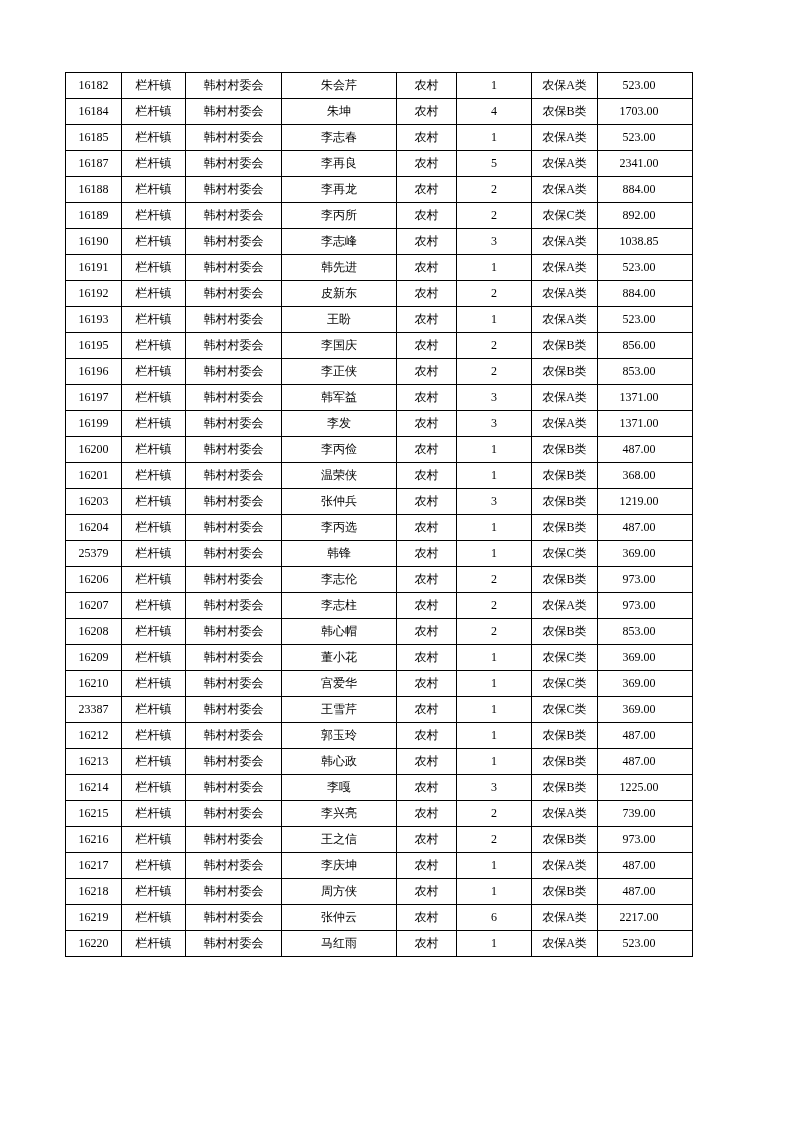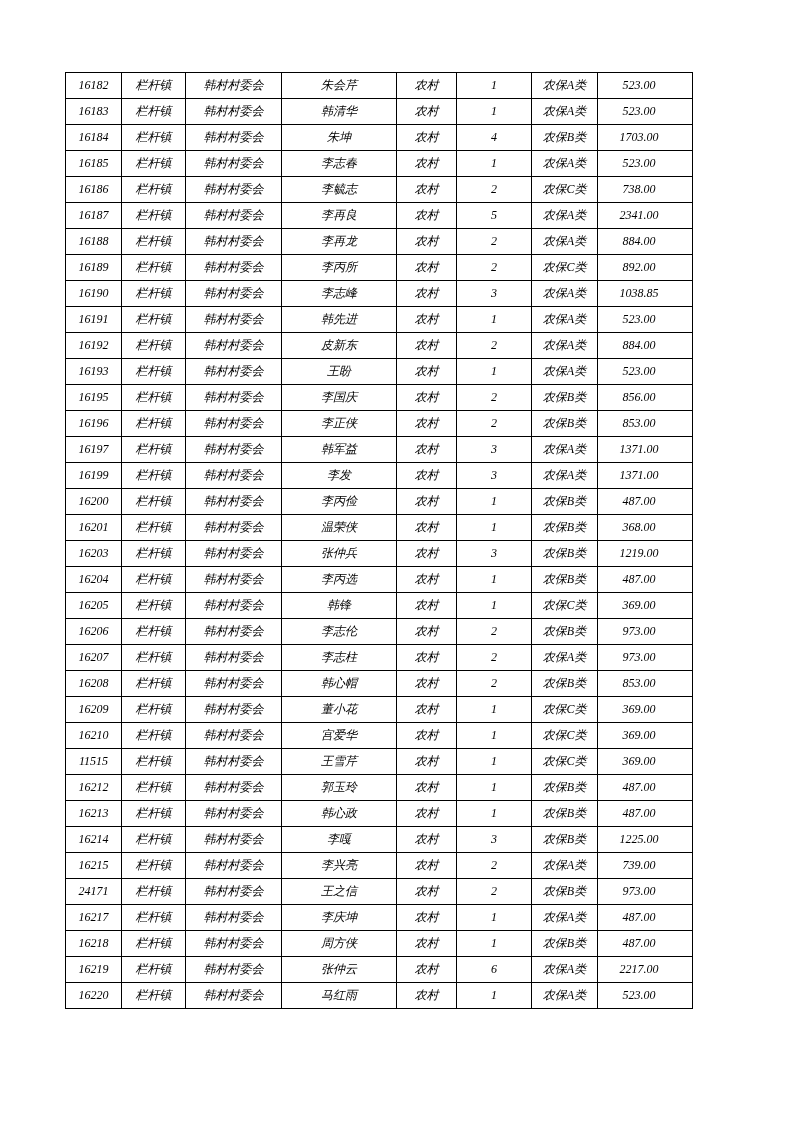--- a/index.html
+++ b/index.html
@@ -10,21 +10,20 @@
     background: #ffffff;
     font-family: "Liberation Serif", "DejaVu Serif", serif;
     color: #000000;
   }
   .sheet {
     position: relative;
     width: 793px;
     height: 1122px;
     overflow: hidden;
     background: #ffffff;
-    font-style: italic;
   }
   table.roster {
     position: absolute;
     top: 72px;
     left: 65px;
     width: 627px;
     border-collapse: collapse;
     table-layout: fixed;
   }
   table.roster td {
@@ -62,58 +61,38 @@
           <td>16182</td>
           <td>栏杆镇</td>
           <td>韩村村委会</td>
           <td>朱会芹</td>
           <td>农村</td>
           <td>1</td>
           <td>农保A类</td>
           <td class="col-amount">523.00</td>
         </tr>
         <tr>
-          <td>16183</td>
-          <td>栏杆镇</td>
-          <td>韩村村委会</td>
-          <td>韩清华</td>
+          <td>16184</td>
+          <td>栏杆镇</td>
+          <td>韩村村委会</td>
+          <td>朱坤</td>
+          <td>农村</td>
+          <td>4</td>
+          <td>农保B类</td>
+          <td class="col-amount">1703.00</td>
+        </tr>
+        <tr>
+          <td>16185</td>
+          <td>栏杆镇</td>
+          <td>韩村村委会</td>
+          <td>李志春</td>
           <td>农村</td>
           <td>1</td>
           <td>农保A类</td>
           <td class="col-amount">523.00</td>
-        </tr>
-        <tr>
-          <td>16184</td>
-          <td>栏杆镇</td>
-          <td>韩村村委会</td>
-          <td>朱坤</td>
-          <td>农村</td>
-          <td>4</td>
-          <td>农保B类</td>
-          <td class="col-amount">1703.00</td>
-        </tr>
-        <tr>
-          <td>16185</td>
-          <td>栏杆镇</td>
-          <td>韩村村委会</td>
-          <td>李志春</td>
-          <td>农村</td>
-          <td>1</td>
-          <td>农保A类</td>
-          <td class="col-amount">523.00</td>
-        </tr>
-        <tr>
-          <td>16186</td>
-          <td>栏杆镇</td>
-          <td>韩村村委会</td>
-          <td>李毓志</td>
-          <td>农村</td>
-          <td>2</td>
-          <td>农保C类</td>
-          <td class="col-amount">738.00</td>
         </tr>
         <tr>
           <td>16187</td>
           <td>栏杆镇</td>
           <td>韩村村委会</td>
           <td>李再良</td>
           <td>农村</td>
           <td>5</td>
           <td>农保A类</td>
           <td class="col-amount">2341.00</td>
@@ -252,21 +231,21 @@
           <td>16204</td>
           <td>栏杆镇</td>
           <td>韩村村委会</td>
           <td>李丙选</td>
           <td>农村</td>
           <td>1</td>
           <td>农保B类</td>
           <td class="col-amount">487.00</td>
         </tr>
         <tr>
-          <td>16205</td>
+          <td>25379</td>
           <td>栏杆镇</td>
           <td>韩村村委会</td>
           <td>韩锋</td>
           <td>农村</td>
           <td>1</td>
           <td>农保C类</td>
           <td class="col-amount">369.00</td>
         </tr>
         <tr>
           <td>16206</td>
@@ -312,21 +291,21 @@
           <td>16210</td>
           <td>栏杆镇</td>
           <td>韩村村委会</td>
           <td>宫爱华</td>
           <td>农村</td>
           <td>1</td>
           <td>农保C类</td>
           <td class="col-amount">369.00</td>
         </tr>
         <tr>
-          <td>11515</td>
+          <td>23387</td>
           <td>栏杆镇</td>
           <td>韩村村委会</td>
           <td>王雪芹</td>
           <td>农村</td>
           <td>1</td>
           <td>农保C类</td>
           <td class="col-amount">369.00</td>
         </tr>
         <tr>
           <td>16212</td>
@@ -362,21 +341,21 @@
           <td>16215</td>
           <td>栏杆镇</td>
           <td>韩村村委会</td>
           <td>李兴亮</td>
           <td>农村</td>
           <td>2</td>
           <td>农保A类</td>
           <td class="col-amount">739.00</td>
         </tr>
         <tr>
-          <td>24171</td>
+          <td>16216</td>
           <td>栏杆镇</td>
           <td>韩村村委会</td>
           <td>王之信</td>
           <td>农村</td>
           <td>2</td>
           <td>农保B类</td>
           <td class="col-amount">973.00</td>
         </tr>
         <tr>
           <td>16217</td>

